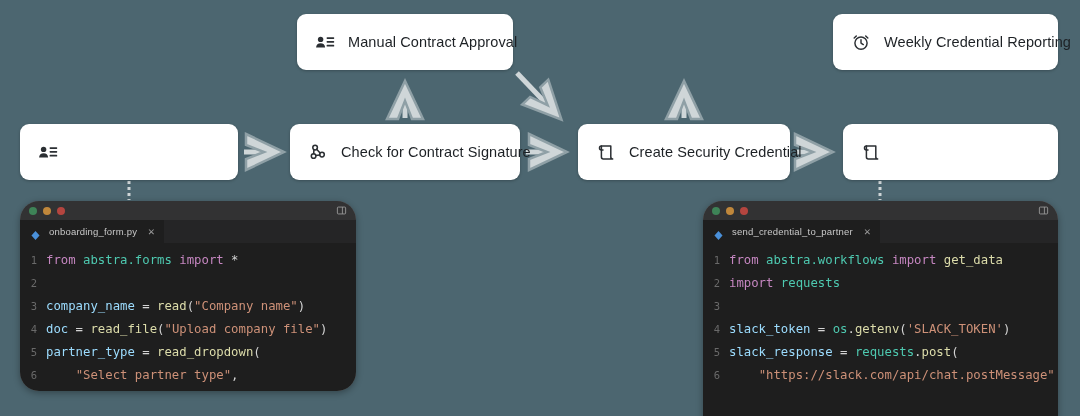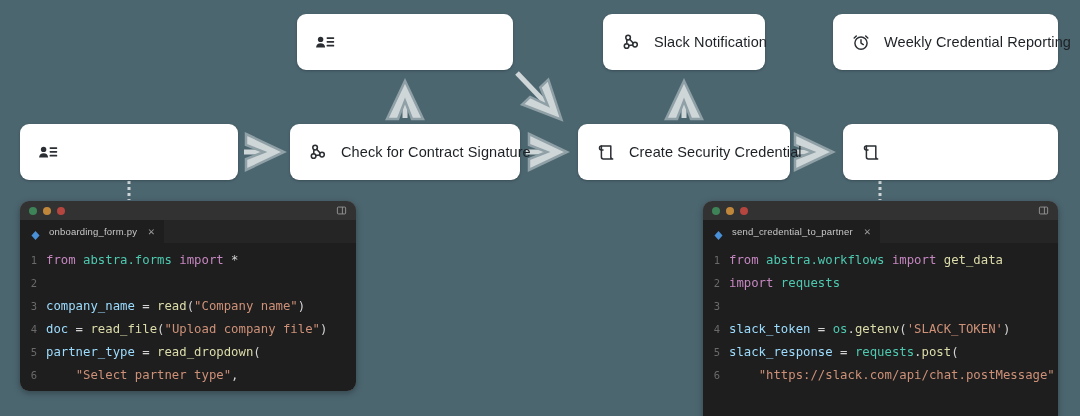--- a/index.html
+++ b/index.html
@@ -40,21 +40,21 @@
   .n-check     { left: 290px; top: 124px; width: 230px; }
   .n-slack     { left: 603px; top: 14px;  width: 162px; }
   .n-cred      { left: 578px; top: 124px; width: 212px; }
   .n-report    { left: 833px; top: 14px;  width: 225px; }
   .n-send      { left: 843px; top: 124px; width: 215px; }
 
   
   .editor {
     position: absolute;
     background: #737373;
-    border-radius: 9px;
+    border-radius: 19px;
     overflow: hidden;
     box-shadow: 0 2px 7px rgba(0,0,0,.33);
     font-family: "DejaVu Sans Mono", monospace;
   }
   .ed-left  { left: 20px;  top: 201px; width: 336px; height: 190px; }
   .ed-right { left: 703px; top: 201px; width: 355px; height: 238px; }
 
   .ed-titlebar {
     height: 19px;
     background: #323233;
@@ -154,49 +154,37 @@
   <div class="node n-approval">
     <span class="ic">
       <svg viewBox="0 0 20 20" fill="currentColor">
         <circle cx="5.6" cy="7.4" r="2.7"></circle>
         <path d="M1.1,15.4c0-2.5 2.0-4.1 4.5-4.1s4.5,1.6 4.5,4.1z"></path>
         <rect x="11.6" y="5.2" width="7.6" height="1.7" rx=".6"></rect>
         <rect x="11.6" y="9.0" width="7.6" height="1.7" rx=".6"></rect>
         <rect x="11.6" y="12.8" width="7.6" height="1.7" rx=".6"></rect>
       </svg>
     </span>
+    <span class="lbl">Manual Contract Approval</span>
   </div>
 
   <div class="node n-check">
     <span class="ic">
       <svg viewBox="0 0 20 20" fill="none" stroke="currentColor" stroke-width="1.55" stroke-linecap="round" stroke-linejoin="round">
         <circle cx="7.1" cy="5.6" r="2.3"></circle>
         <circle cx="14.0" cy="12.6" r="2.3"></circle>
         <circle cx="5.6" cy="14.0" r="2.3"></circle>
         <path d="M8.6,7.2 L11.9,10.8"></path>
         <path d="M11.7,12.9 L7.9,13.6"></path>
         <path d="M5.9,7.9 L5.7,11.7"></path>
       </svg>
     </span>
     <span class="lbl">Check for Contract Signature</span>
   </div>
 
-  <div class="node n-slack">
-    <span class="ic">
-      <svg viewBox="0 0 20 20" fill="none" stroke="currentColor" stroke-width="1.55" stroke-linecap="round" stroke-linejoin="round">
-        <circle cx="7.1" cy="5.6" r="2.3"></circle>
-        <circle cx="14.0" cy="12.6" r="2.3"></circle>
-        <circle cx="5.6" cy="14.0" r="2.3"></circle>
-        <path d="M8.6,7.2 L11.9,10.8"></path>
-        <path d="M11.7,12.9 L7.9,13.6"></path>
-        <path d="M5.9,7.9 L5.7,11.7"></path>
-      </svg>
-    </span>
-    <span class="lbl">Slack Notification</span>
-  </div>
 
   <div class="node n-report">
     <span class="ic">
       <svg viewBox="0 0 20 20" fill="none" stroke="currentColor" stroke-width="1.45" stroke-linecap="round" stroke-linejoin="round">
         <circle cx="10" cy="11.1" r="6.1"></circle>
         <path d="M10,7.8 V11.1 L12.3,12.6"></path>
         <path d="M5.3,4.0 L3.2,6.0"></path>
         <path d="M14.7,4.0 L16.8,6.0"></path>
       </svg>
     </span>

